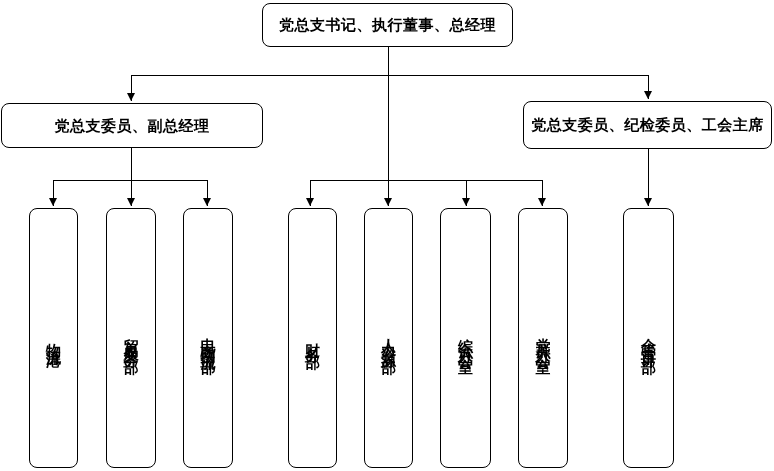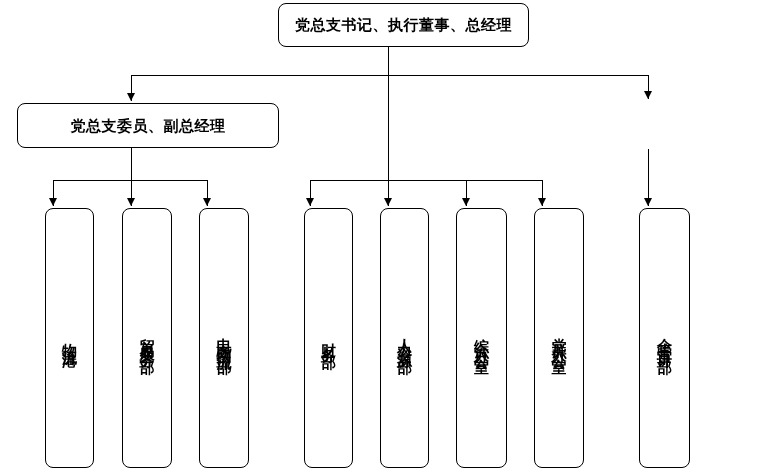--- a/index.html
+++ b/index.html
@@ -27,21 +27,20 @@
     border: 1.5px solid #000000;
     border-radius: 8px;
     display: flex;
     align-items: center;
     justify-content: center;
     color: #000000;
     font-weight: bold;
     font-size: 15px;
     text-align: center;
     line-height: 1.2;
-    margin-left: 16px;
   }
   .h-node {
     letter-spacing: 0.5px;
     white-space: nowrap;
   }
   .v-node {
     writing-mode: vertical-rl;
     text-orientation: upright;
     letter-spacing: 5px;
   }
@@ -84,20 +83,21 @@
     <path class="edge" d="M131,180 V206" marker-end="url(#arrow)"></path>
     <path class="edge" d="M207,180 V206" marker-end="url(#arrow)"></path>
 
     <path class="edge" d="M648,149 V206" marker-end="url(#arrow)"></path>
   </svg>
 
   <div class="node h-node" style="left:262px; top:3px; width:251px; height:44px;">党总支书记、执行董事、总经理</div>
 
   <div class="node h-node" style="left:1px; top:103px; width:262px; height:45px;text-align:center;">党总支委员、副总经理</div>
 
+  <div class="node h-node" style="left:523px; top:101px; width:249px; height:48px;">党总支委员、纪检委员、工会主席</div>
 
   <div class="node v-node" style="left:29px; top:208px; width:49px; height:260px;">物流港</div>
 
   <div class="node v-node" style="left:106px; top:208px; width:50px; height:260px;">贸易服务部</div>
 
   <div class="node v-node" style="left:183px; top:208px; width:50px; height:260px;">电商物流部</div>
 
   <div class="node v-node" style="left:288px; top:208px; width:49px; height:260px;">财务部</div>
 
   <div class="node v-node" style="left:364px; top:208px; width:49px; height:260px;">人力资源部</div>

